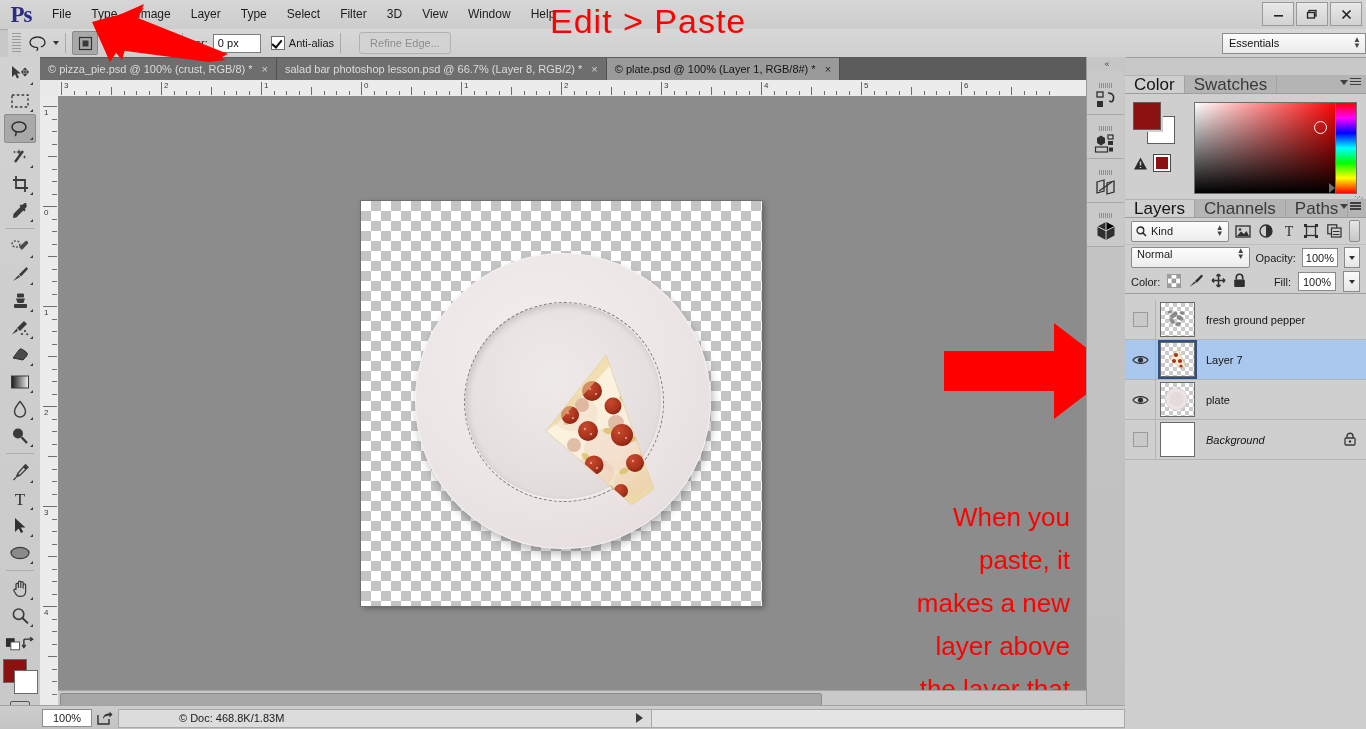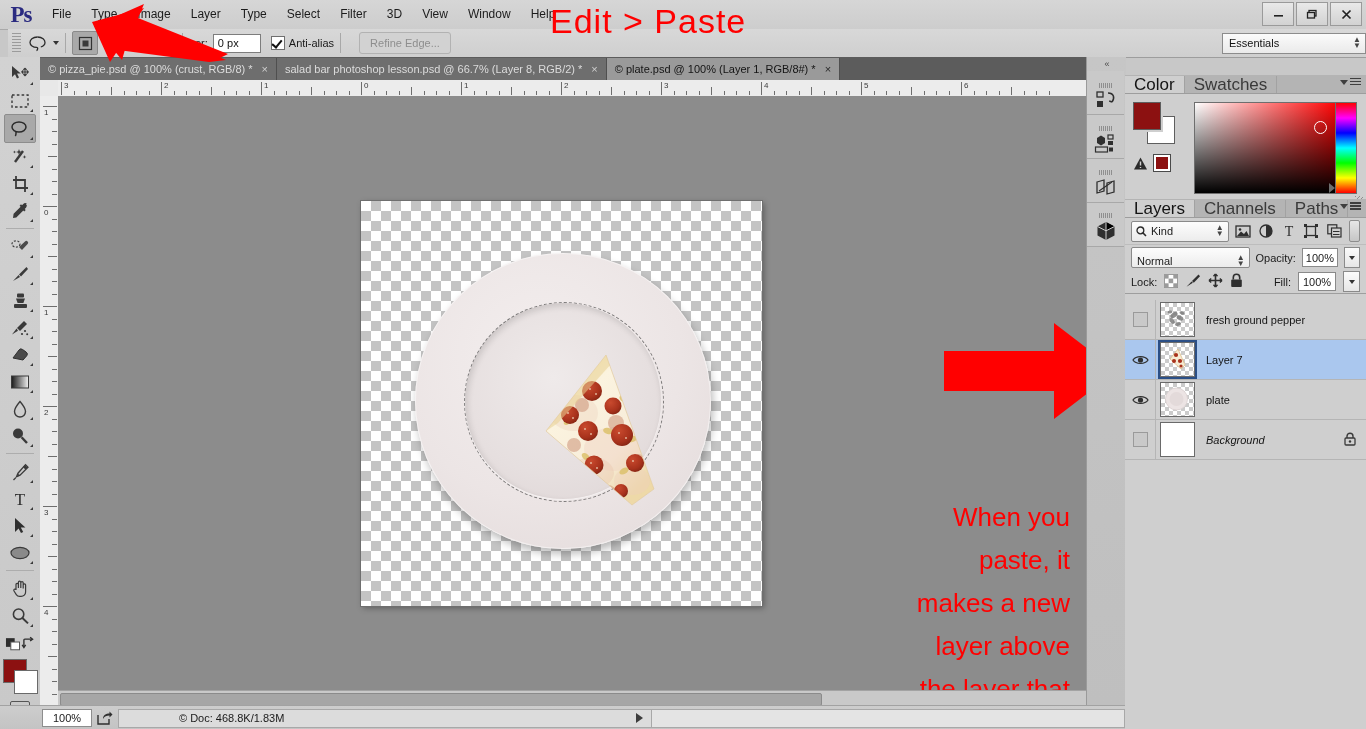--- a/index.html
+++ b/index.html
@@ -211,21 +211,21 @@
     width:94px;height:19px;border:1px solid #8a8a8a;border-radius:2px;background:linear-gradient(#fdfdfd,#ececec);
     display:flex;align-items:center;padding:0 4px;gap:4px;position:relative;font-size:11px;
   }
   .kind-sel .spin{position:absolute;right:4px;font-size:8px;line-height:6px;color:#444;}
   .ficon{width:18px;height:18px;display:flex;align-items:center;justify-content:center;}
   .fswitch{width:10px;height:20px;margin-left:auto;
     background:linear-gradient(#e6e6e6,#c6c6c6);border:1px solid #8d8d8d;border-radius:2px;}
   .blend-row{height:25px;display:flex;align-items:center;padding:0 6px;gap:6px;}
   .blend-sel{
     width:113px;height:19px;border:1px solid #8a8a8a;border-radius:2px;background:linear-gradient(#fdfdfd,#ececec);
-    display:flex;align-items:flex-end;padding:0 5px;position:relative;font-size:11px;
+    display:flex;align-items:flex-start;padding:0 5px;position:relative;font-size:11px;
   }
   .blend-sel .spin{position:absolute;right:4px;font-size:8px;line-height:6px;color:#444;}
   .numbox{
     width:36px;height:17px;border:1px solid #8a8a8a;background:#fff;font-size:11px;
     display:flex;align-items:center;justify-content:center;
   }
   .numdrop{width:15px;height:19px;border:1px solid #8a8a8a;background:linear-gradient(#fbfbfb,#e6e6e6);
     display:flex;align-items:center;justify-content:center;}
   .lock-row{height:23px;display:flex;align-items:center;padding:0 6px;gap:7px;border-bottom:1px solid #9e9e9e;}
 
@@ -914,21 +914,21 @@
           <span class="spin">▲<br>▼</span>
         </div>
         <span>Opacity:</span>
         <div class="numbox">100%</div>
         <div class="numdrop">
           <span style="width:0;height:0;border-left:3px solid transparent;border-right:3px solid transparent;border-top:4px solid #333;"></span>
         </div>
       </div>
 
       <div class="lock-row">
-        <span>Lock:</span>
+        <span>Color:</span>
         <span>
           <svg width="14" height="14" viewBox="0 0 14 14">
               <rect x="0" y="0" width="14" height="14" fill="#fff" stroke="#3a3a3a" stroke-width="1"></rect>
               <rect x="0" y="0" width="4.6" height="4.6" fill="#9b9b9b"></rect>
               <rect x="9.3" y="0" width="4.6" height="4.6" fill="#9b9b9b"></rect>
               <rect x="4.6" y="4.6" width="4.6" height="4.6" fill="#9b9b9b"></rect>
               <rect x="0" y="9.3" width="4.6" height="4.6" fill="#9b9b9b"></rect>
               <rect x="9.3" y="9.3" width="4.6" height="4.6" fill="#9b9b9b"></rect>
             </svg>
         </span>

